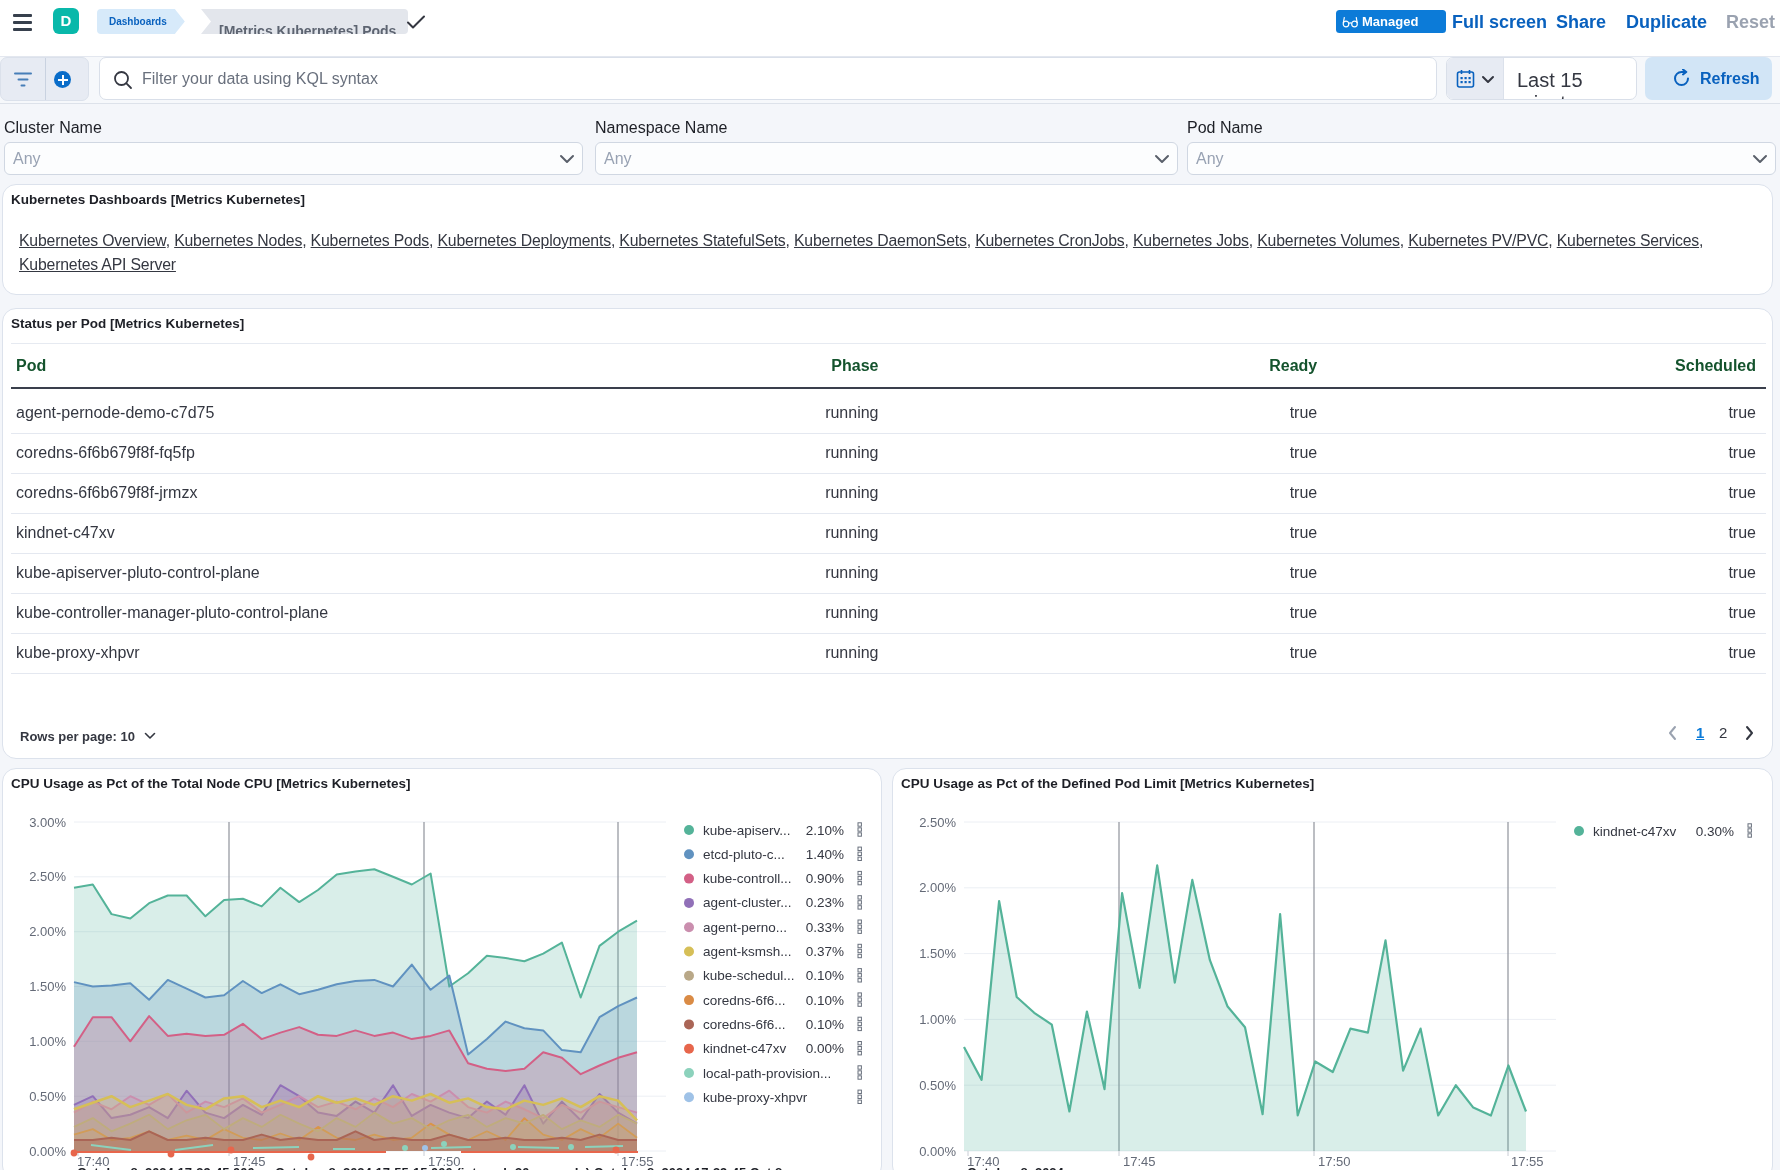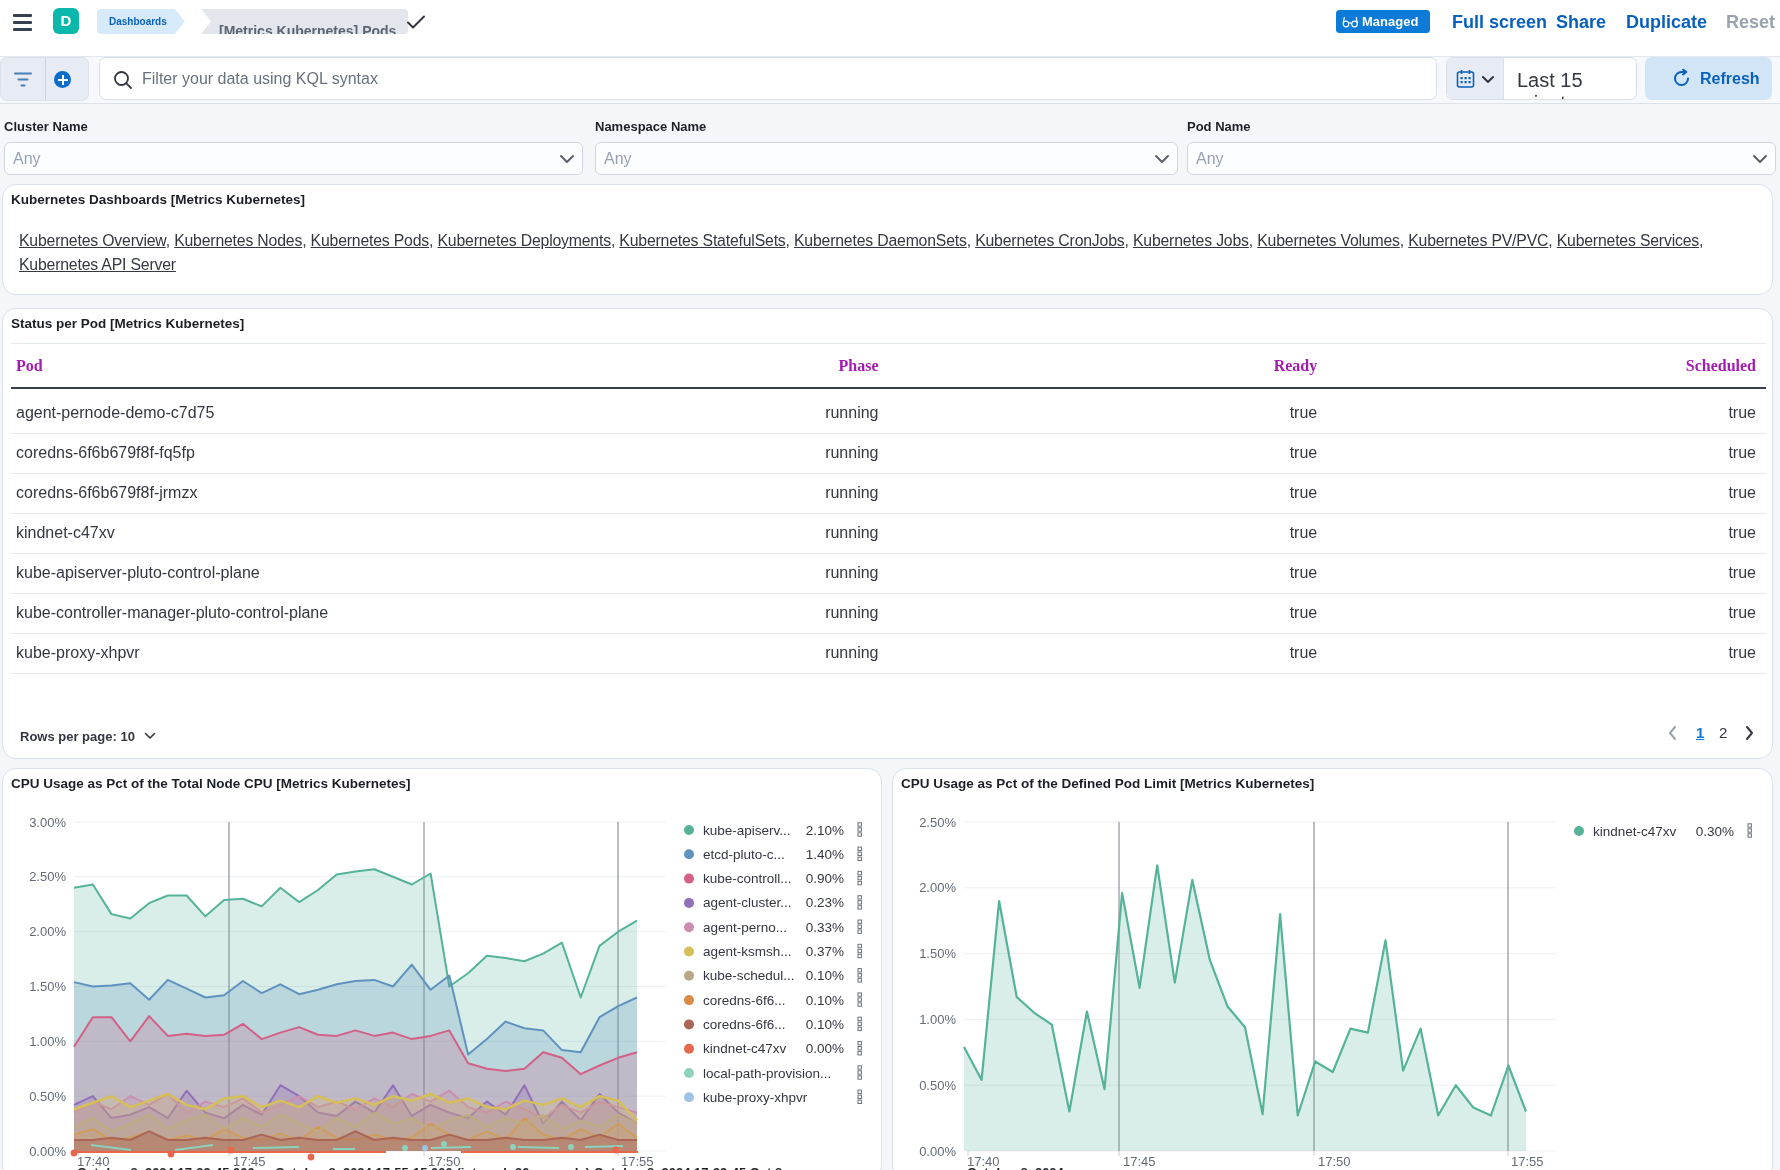--- a/index.html
+++ b/index.html
@@ -6,51 +6,51 @@
 html,body { width:1780px; height:1170px; overflow:hidden; background:#f4f6fa; font-family:"Liberation Sans", sans-serif; }
 .abs { position:absolute; }
 #page { position:relative; width:1780px; height:1170px; }
 
 
 #row1 { position:absolute; left:0; top:0; width:1780px; height:57px; background:#fff; border-bottom:1px solid #e3e7ef; }
 #burger span { display:block; width:19px; height:2.6px; background:#37404d; border-radius:1px; margin-bottom:4.4px; }
 #logo { position:absolute; left:53px; top:8px; width:26px; height:26px; background:#09b8aa; border-radius:6px; color:#fff; font-weight:bold; font-size:15px; text-align:center; line-height:26px; }
 .crumb1 { position:absolute; left:97px; top:9px; height:25px; background:#d7eafa; color:#0961be; font-size:10px; font-weight:700; line-height:25px; padding:0 18px 9px 12px; clip-path:polygon(0 0, calc(100% - 10px) 0, 100% 50%, calc(100% - 10px) 100%, 0 100%); border-radius:4px 0 0 4px; }
 .crumb2 { position:absolute; left:201px; top:9px; height:25px; background:#e3e6ec; color:#5d6471; font-size:14px; font-weight:700; line-height:25px; padding:10px 12px 0 18px; clip-path:polygon(0 0, 100% 0, 100% 100%, 0 100%, 10px 50%); border-radius:0 4px 4px 0; }
-#managed { position:absolute; left:1336px; top:10px; width:94px; height:23px; background:#0c7bd8; border-radius:3.5px; color:#fff; font-size:13px; font-weight:700; line-height:23px; text-align:left; padding-left:26px; }
+#managed { position:absolute; left:1336px; top:10px; width:110px; height:23px; background:#0c7bd8; border-radius:3.5px; color:#fff; font-size:13px; font-weight:700; line-height:23px; text-align:left; padding-left:26px; }
 .toplink { position:absolute; top:12px; font-size:18px; font-weight:700; color:#0961be; }
 
 
 #row2 { position:absolute; left:0; top:57px; width:1780px; height:47px; background:#f6f8fb; border-bottom:1px solid #dde2ea; }
 #btngrp { position:absolute; left:0; top:0; width:89px; height:44px; background:#e7ebf3; border:1px solid #dbe1eb; border-radius:7px; }
 #btngrp .div { position:absolute; left:44px; top:0; width:1px; height:42px; background:#c9d2e0; }
 #plusc { position:absolute; left:53px; top:13px; width:17px; height:17px; border-radius:50%; background:#0a6dc9; }
 #plusc:before { content:""; position:absolute; left:3.5px; top:7.5px; width:10px; height:2px; background:#fff; }
 #plusc:after { content:""; position:absolute; left:7.5px; top:3.5px; width:2px; height:10px; background:#fff; }
 #search { position:absolute; left:99px; top:0; width:1338px; height:43px; background:#fff; border:1px solid #d9dfe9; border-radius:7px; }
 #search .ph { position:absolute; left:42px; top:12px; font-size:16px; color:#69707d; }
 #dpick { position:absolute; left:1446px; top:0; width:191px; height:43px; background:#fff; border:1px solid #d9dfe9; border-radius:7px; overflow:hidden; }
 #dpick .cal { position:absolute; left:0; top:0; width:57px; height:43px; background:#e7ebf3; border-right:1px solid #dbe1eb; }
 #dpick .txt { position:absolute; left:70px; top:11px; font-size:20px; color:#343741; }
 #refresh { position:absolute; left:1645px; top:0; width:127px; height:43px; background:#d2e5f6; border-radius:7px; color:#0961be; font-size:16px; font-weight:700; line-height:43px; text-align:left; padding-left:55px; }
 
 
-.clabel { position:absolute; font-size:13px; font-weight:700; color:#1d1f26;text-align:right; }
+.clabel { position:absolute; font-size:16px; font-weight:400; color:#1d1f26;text-align:right; }
 .cselect { position:absolute; top:142px; height:33px; background:#fcfdfe; border:1px solid #d0d7e2; border-radius:6px; font-size:16px; color:#98a2b3; line-height:31px; padding-left:8px; }
 
 
 .panel { position:absolute; background:#fff; border:1px solid #dce2ec; border-radius:14px; }
 .ptitle { position:absolute; left:8px; top:7px; font-size:13.5px; font-weight:700; color:#1d1f26; letter-spacing:0; }
 #linkspanel a, #linkspanel span { font-size:15.8px; color:#343741; letter-spacing:-0.18px; }
 #linkspanel .lk { text-decoration:underline; }
 
 
 table { border-collapse:collapse; }
 #stable { position:absolute; left:8px; top:36px; width:1755px; }
-#stable th { font-size:16px; font-weight:700; color:#a21caf; border-bottom:2px solid #3a3f4c; height:43px;font-family:Liberation Serif, serif; }
+#stable th { font-size:16px; font-weight:700; color:#14532d; border-bottom:2px solid #3a3f4c; height:43px; }
 #stable td { font-size:16px; color:#343741; border-bottom:1px solid #e4e8f0; height:40px; }
 #stable tr.sp td { height:5px; border-bottom:none; }
 #stable th:first-child, #stable td:first-child { text-align:left; padding-left:5px; }
 #stable th:not(:first-child), #stable td:not(:first-child) { text-align:right; padding-right:10px; }
 .tfoot { position:absolute; font-size:13px; color:#343741; }
 
 
 .axis { font-size:13px; fill:#646a77; }
 .ltext { font-size:13.5px; fill:#343741; }
 </style>

